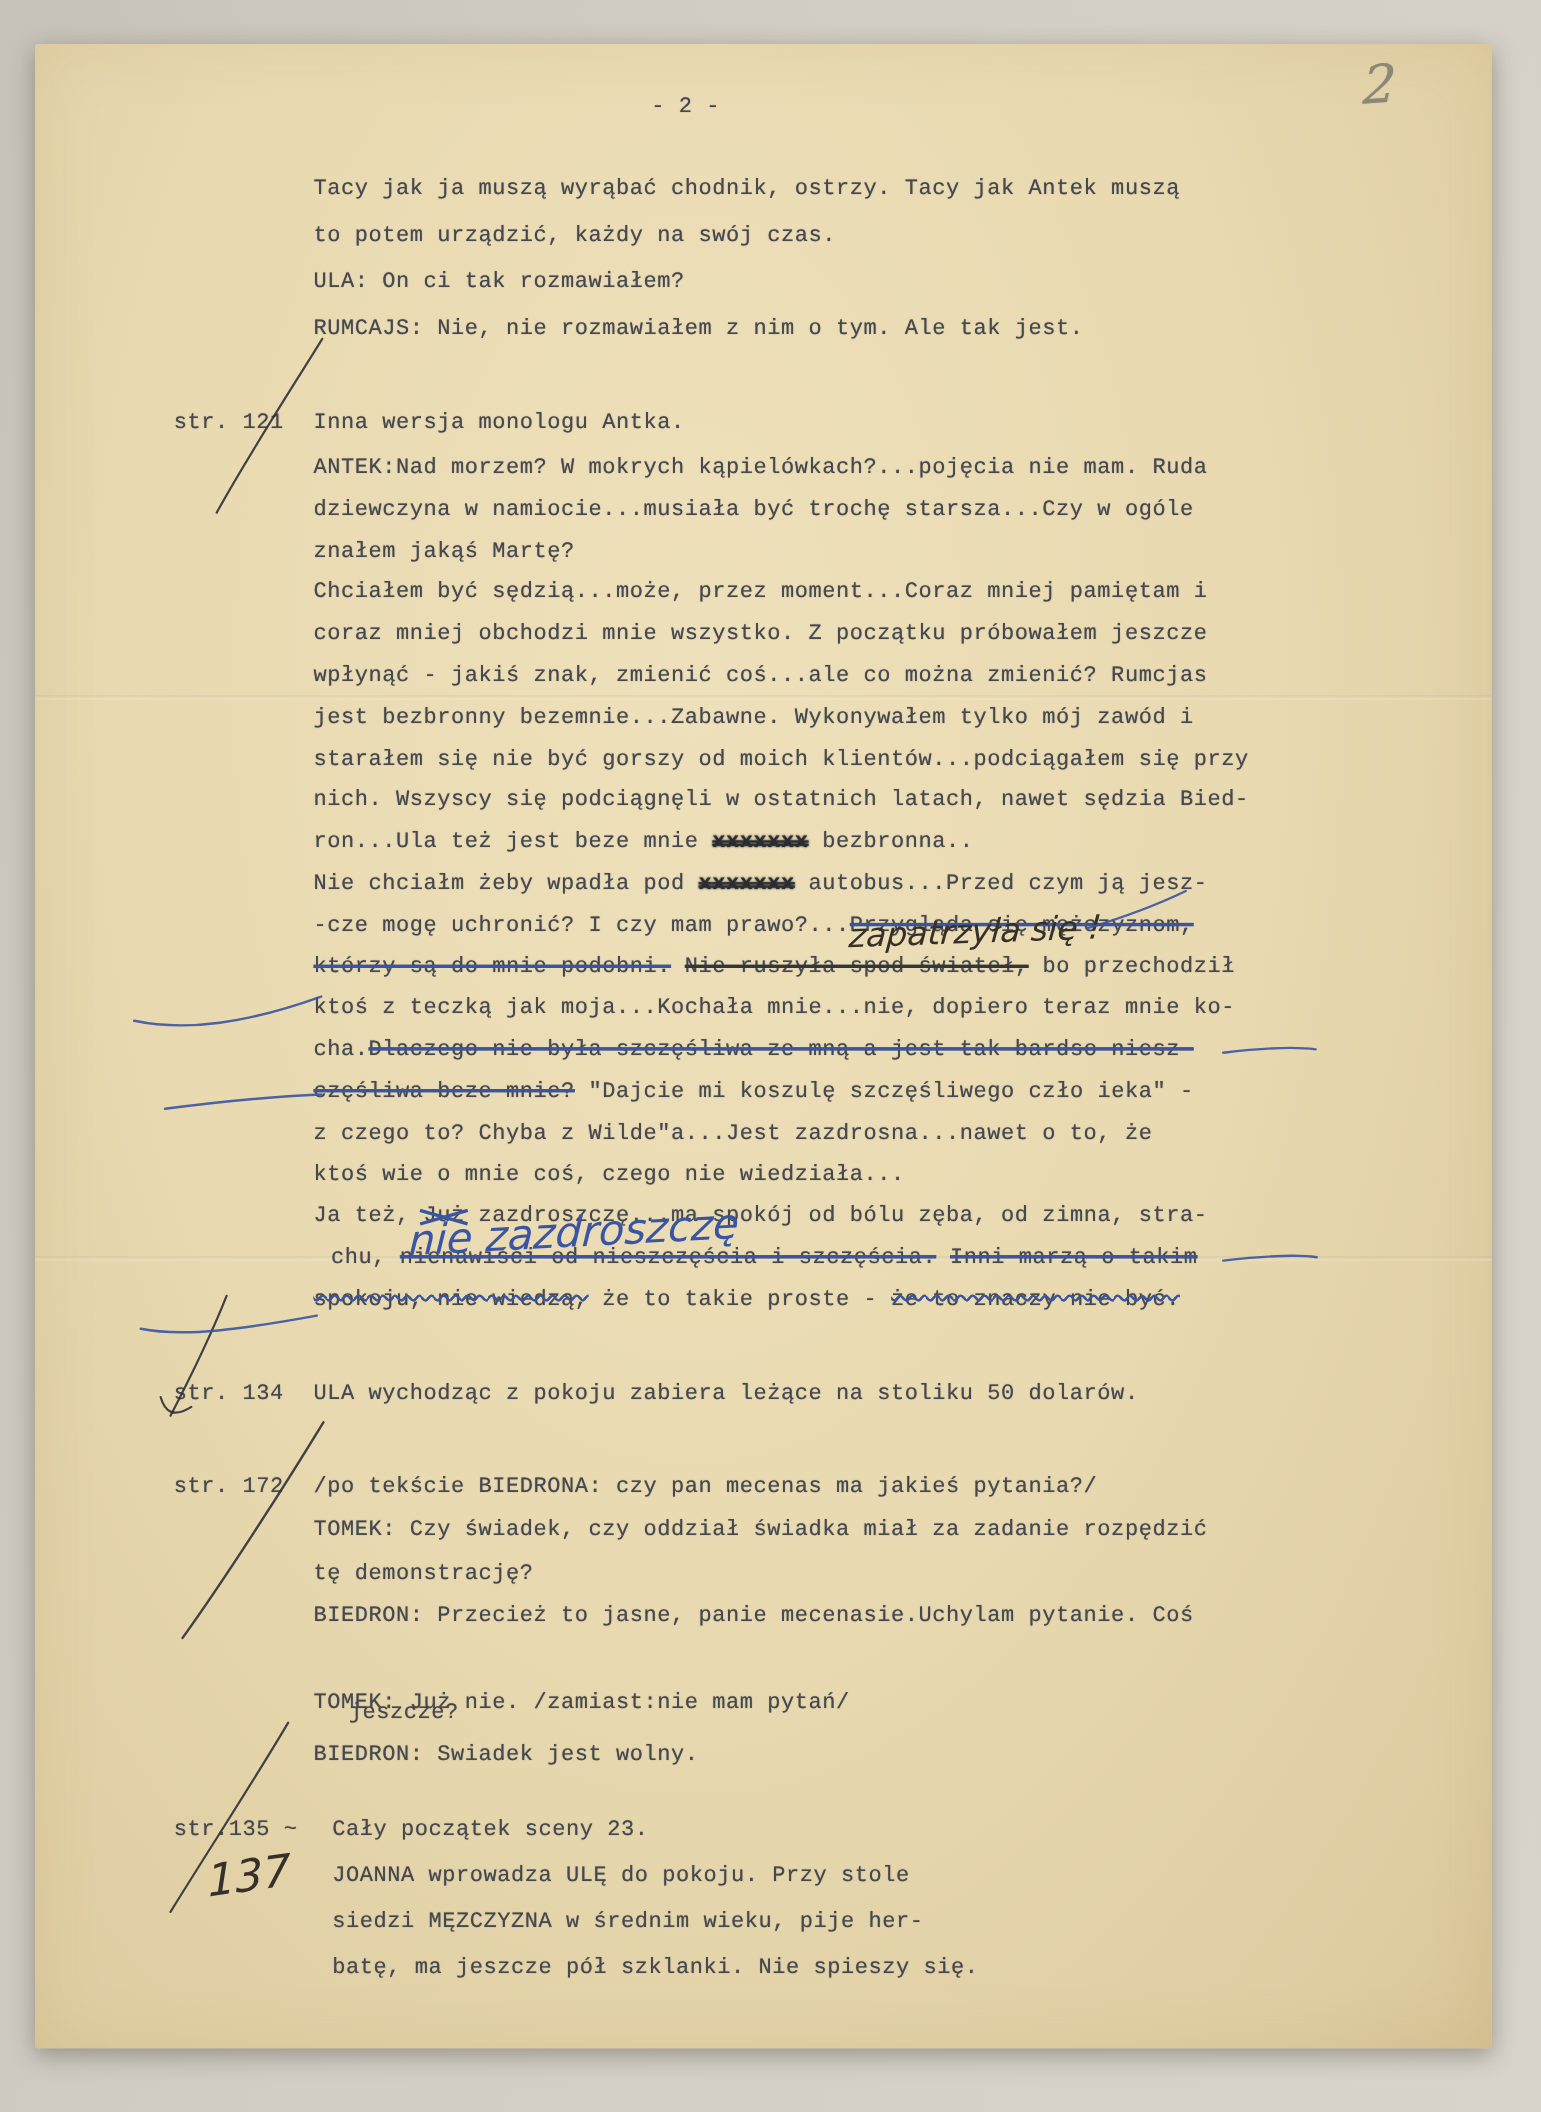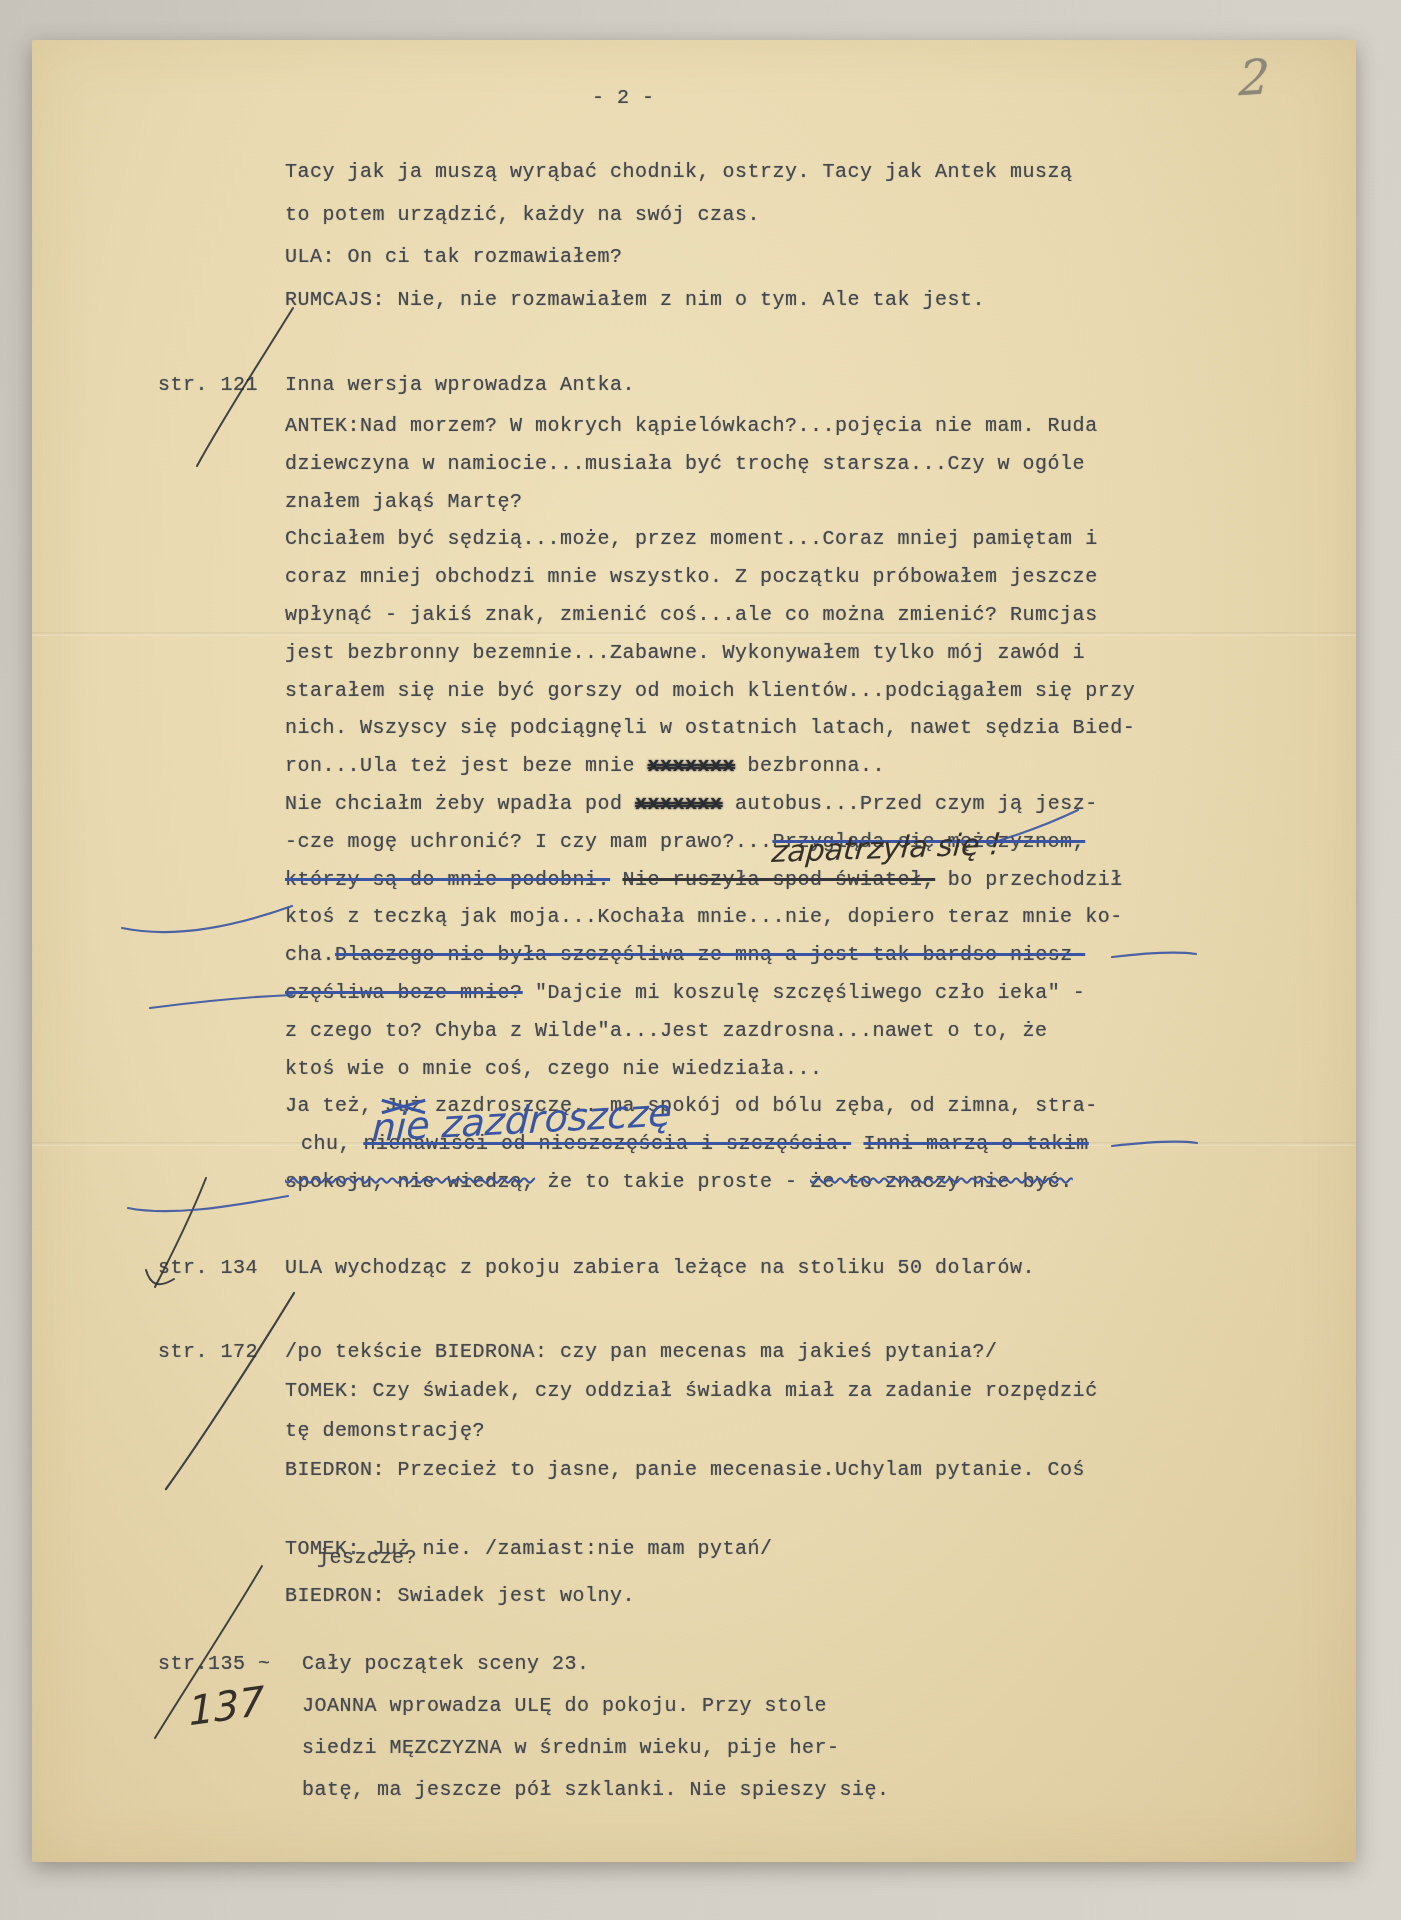--- a/index.html
+++ b/index.html
@@ -40,21 +40,21 @@
   <div class="crease" style="top:1142px"></div>
 
   <div class="tline" style="left:592px;top:86px">- 2 -</div>
 
   <div id="typed-layer">
       <div class="tline" style="left: 285px; top: 160px;"><span class="seg">Tacy jak ja muszą wyrąbać chodnik, ostrzy. Tacy jak Antek muszą</span></div>
       <div class="tline" style="left: 285px; top: 203px;"><span class="seg">to potem urządzić, każdy na swój czas.</span></div>
       <div class="tline" style="left: 285px; top: 245px;"><span class="seg">ULA: On ci tak rozmawiałem?</span></div>
       <div class="tline" style="left: 285px; top: 288px;"><span class="seg">RUMCAJS: Nie, nie rozmawiałem z nim o tym. Ale tak jest.</span></div>
       <div class="tline" style="left: 158px; top: 373px;">str. 121</div>
-      <div class="tline" style="left: 285px; top: 373px;"><span class="seg">Inna wersja wprowadza Antka.</span></div>
+      <div class="tline" style="left: 285px; top: 373px;"><span class="seg">Inna wersja monologu Antka.</span></div>
       <div class="tline" style="left: 285px; top: 414px;"><span class="seg">ANTEK:Nad morzem? W mokrych kąpielówkach?...pojęcia nie mam. Ruda</span></div>
       <div class="tline" style="left: 285px; top: 452px; text-align: right;"><span class="seg">dziewczyna w namiocie...musiała być trochę starsza...Czy w ogóle</span></div>
       <div class="tline" style="left: 285px; top: 490px;"><span class="seg">znałem jakąś Martę?</span></div>
       <div class="tline" style="left: 285px; top: 527px;"><span class="seg">Chciałem być sędzią...może, przez moment...Coraz mniej pamiętam i</span></div>
       <div class="tline" style="left: 285px; top: 565px;"><span class="seg">coraz mniej obchodzi mnie wszystko. Z początku próbowałem jeszcze</span></div>
       <div class="tline" style="left: 285px; top: 603px;"><span class="seg">wpłynąć - jakiś znak, zmienić coś...ale co można zmienić? Rumcjas</span></div>
       <div class="tline" style="left: 285px; top: 641px;"><span class="seg">jest bezbronny bezemnie...Zabawne. Wykonywałem tylko mój zawód i</span></div>
       <div class="tline" style="left: 285px; top: 679px;"><span class="seg">starałem się nie być gorszy od moich klientów...podciągałem się przy</span></div>
       <div class="tline" style="left: 285px; top: 716px;"><span class="seg">nich. Wszyscy się podciągnęli w ostatnich latach, nawet sędzia Bied-</span></div>
       <div class="tline" style="left: 285px; top: 754px;"><span class="seg">ron...Ula też jest beze mnie </span><span class="seg s-blot">xxxxxxx</span><span class="seg"> bezbronna..</span></div>

